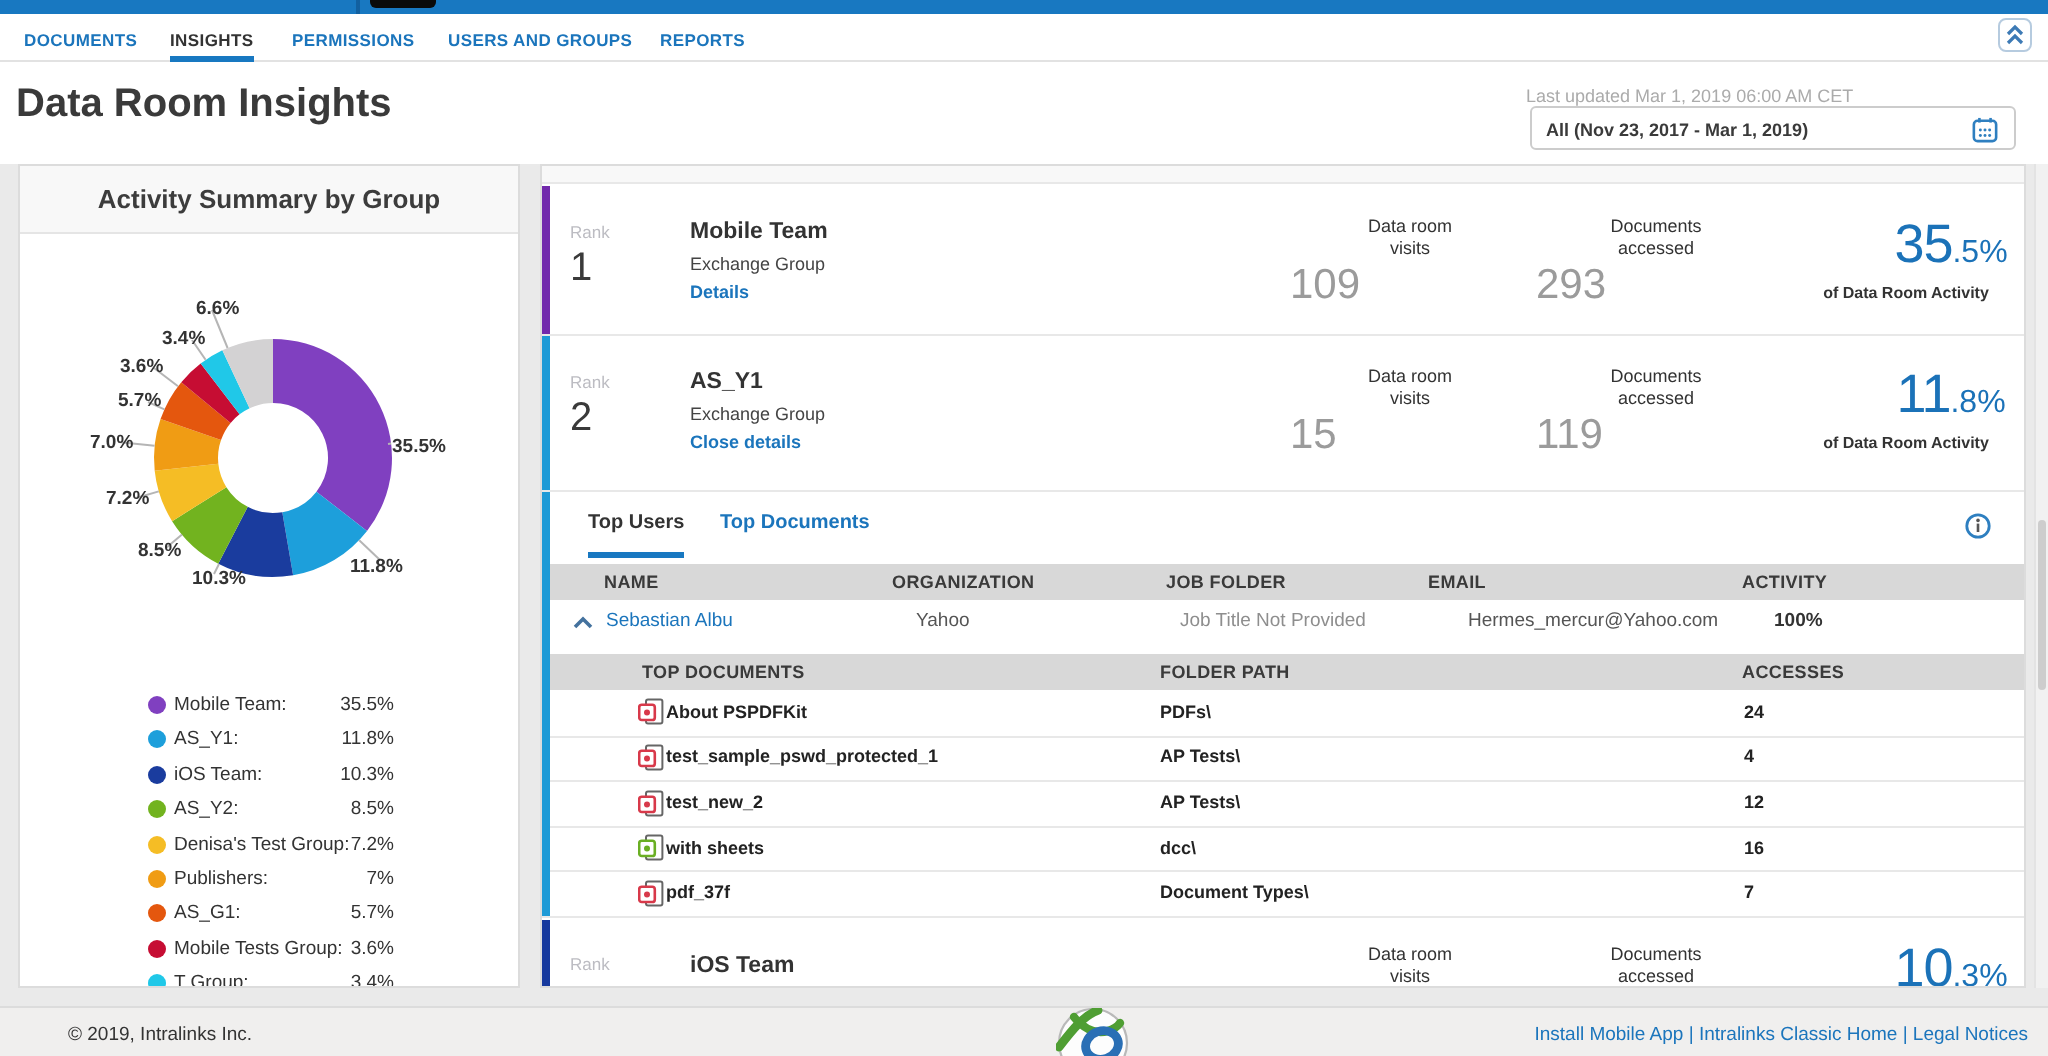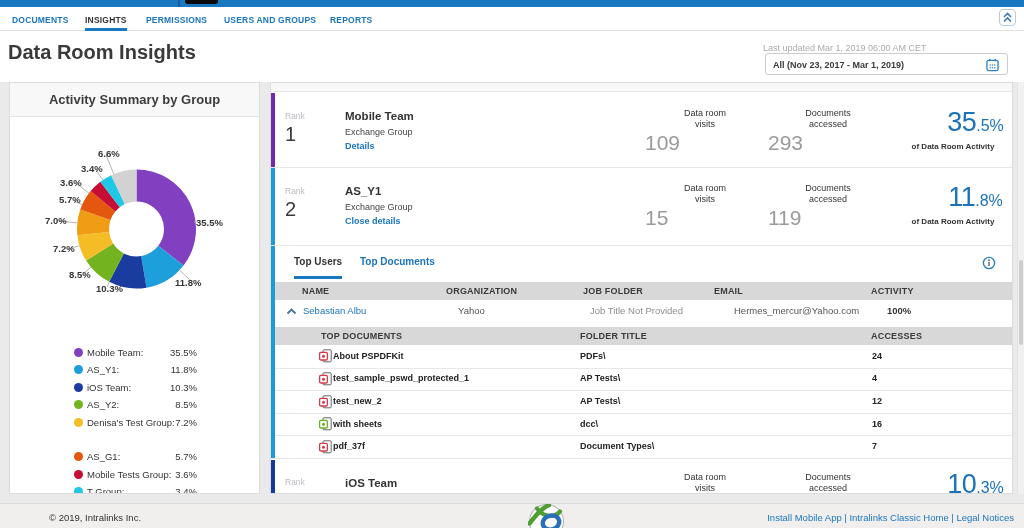--- a/index.html
+++ b/index.html
@@ -134,20 +134,25 @@
     <div class="legrow" style="top:313.2px;">
         <span class="dot" style="background:#72b31f;"></span>
         <span class="nm">AS_Y2:</span>
         <span class="vl">8.5%</span>
       </div>
     <div class="legrow" style="top:330.6px;">
         <span class="dot" style="background:#f5bd25;"></span>
         <span class="nm">Denisa's Test Group:</span>
         <span class="vl">7.2%</span>
       </div>
+    <div class="legrow" style="top:348.0px;">
+        <span class="dot" style="background:#f09c14;"></span>
+        <span class="nm">Publishers:</span>
+        <span class="vl">7%</span>
+      </div>
     <div class="legrow" style="top:365.4px;">
         <span class="dot" style="background:#e4570e;"></span>
         <span class="nm">AS_G1:</span>
         <span class="vl">5.7%</span>
       </div>
     <div class="legrow" style="top:382.8px;">
         <span class="dot" style="background:#c60d33;"></span>
         <span class="nm">Mobile Tests Group:</span>
         <span class="vl">3.6%</span>
       </div>
@@ -206,21 +211,21 @@
       </svg>
     <div class="trow">
         <span style="left:32px;top:222px;color:#1b75bc;">Sebastian Albu</span>
         <span style="left:175px;top:222px;color:#555;margin-left:12px;">Yahoo</span>
         <span style="left:319px;top:222px;color:#8e8e8e;">Job Title Not Provided</span>
         <span style="left:463px;top:222px;color:#555;">Hermes_mercur@Yahoo.com</span>
         <span style="left:616px;top:222px;color:#333;font-weight:700;">100%</span>
       </div>
     <div class="ghead" style="top:244px;">
         <span style="left:46px;">TOP DOCUMENTS</span>
-        <span style="left:305px;font-weight:700;">FOLDER TITLE</span>
+        <span style="left:305px;font-weight:700;">FOLDER PATH</span>
         <span style="left:596px;font-weight:700;">ACCESSES</span>
       </div>
     <svg style="position:absolute;left:48px;top:266px;" width="13" height="14" viewBox="0 0 13 14">
         <rect x="4" y="0.8" width="8.2" height="12" rx="1" fill="#fff" stroke="#666" stroke-width="1"></rect>
         <rect x="0.6" y="3.4" width="7.8" height="7.6" rx="1.3" fill="#fff" stroke="#d8394a" stroke-width="1.3"></rect>
         <circle cx="4.5" cy="7.2" r="1.5" fill="#d8394a"></circle>
       </svg>
     <div class="trow">
         <span style="left:62px;top:268px;color:#222;font-weight:700;font-size:9px;">About PSPDFKit</span>
         <span style="left:309px;top:268px;color:#222;font-weight:700;font-size:9px;">PDFs\</span>
@@ -272,21 +277,21 @@
       </div>
     <div class="ranklab" style="top:394px;">Rank</div>
     <div class="gname" style="top:394px;">iOS Team</div>
     <div class="statlab" style="left:374px;top:389px;">Data room<br>visits</div>
     <div class="statlab" style="left:497px;top:389px;">Documents<br>accessed</div>
     <div class="bigpct" style="left:602px;top:388px;"><span class="b1">10</span><span class="b2">.3%</span></div>
   </div>
   <div style="position:absolute;left:1017px;top:82px;width:7px;height:412px;background:#f1f1f1;border-left:1px solid #e3e3e3;"></div>
     <div style="position:absolute;left:1018.5px;top:260px;width:4.5px;height:85px;background:#cdcdcd;border-radius:3px;"></div>
   <div id="footer" style="position:absolute;left:0;top:503px;width:1024px;height:25px;background:#f0efee;border-top:1px solid #dcdcdc;">
-    <div style="position:absolute;left:23px;top:7.5px;font-size:9.5px;color:#333;padding-left:26px;">© 2019, Intralinks Inc.</div>
+    <div style="position:absolute;left:8px;top:7.5px;font-size:9.5px;color:#333;padding-left:26px;">© 2019, Intralinks Inc.</div>
     <svg style="position:absolute;left:528px;top:0px;" width="38" height="25" viewBox="0 0 38 25">
       <circle cx="18.5" cy="17.5" r="17" fill="#fdfdfd" stroke="#b9b9b9" stroke-width="1.1"></circle>
       <path d="M1.5,19.5 C8,11 14,3.5 21,1.2" fill="none" stroke="#4f9e33" stroke-width="4.4" stroke-linecap="round"></path>
       <path d="M9,4.5 C13,9.5 19,13.5 26,11.5 C29,10.5 31,9 32,7.5" fill="none" stroke="#4f9e33" stroke-width="4.2" stroke-linecap="round"></path>
       <ellipse cx="23" cy="18.5" rx="8.3" ry="7" transform="rotate(-18 23 18.5)" fill="none" stroke="#2a6fb5" stroke-width="4.4"></ellipse>
     </svg>
     <div style="position:absolute;right:10px;top:7.5px;font-size:9.5px;color:#1b75bc;">Install Mobile App | Intralinks Classic Home | Legal Notices</div>
   </div>
 </div>
 

